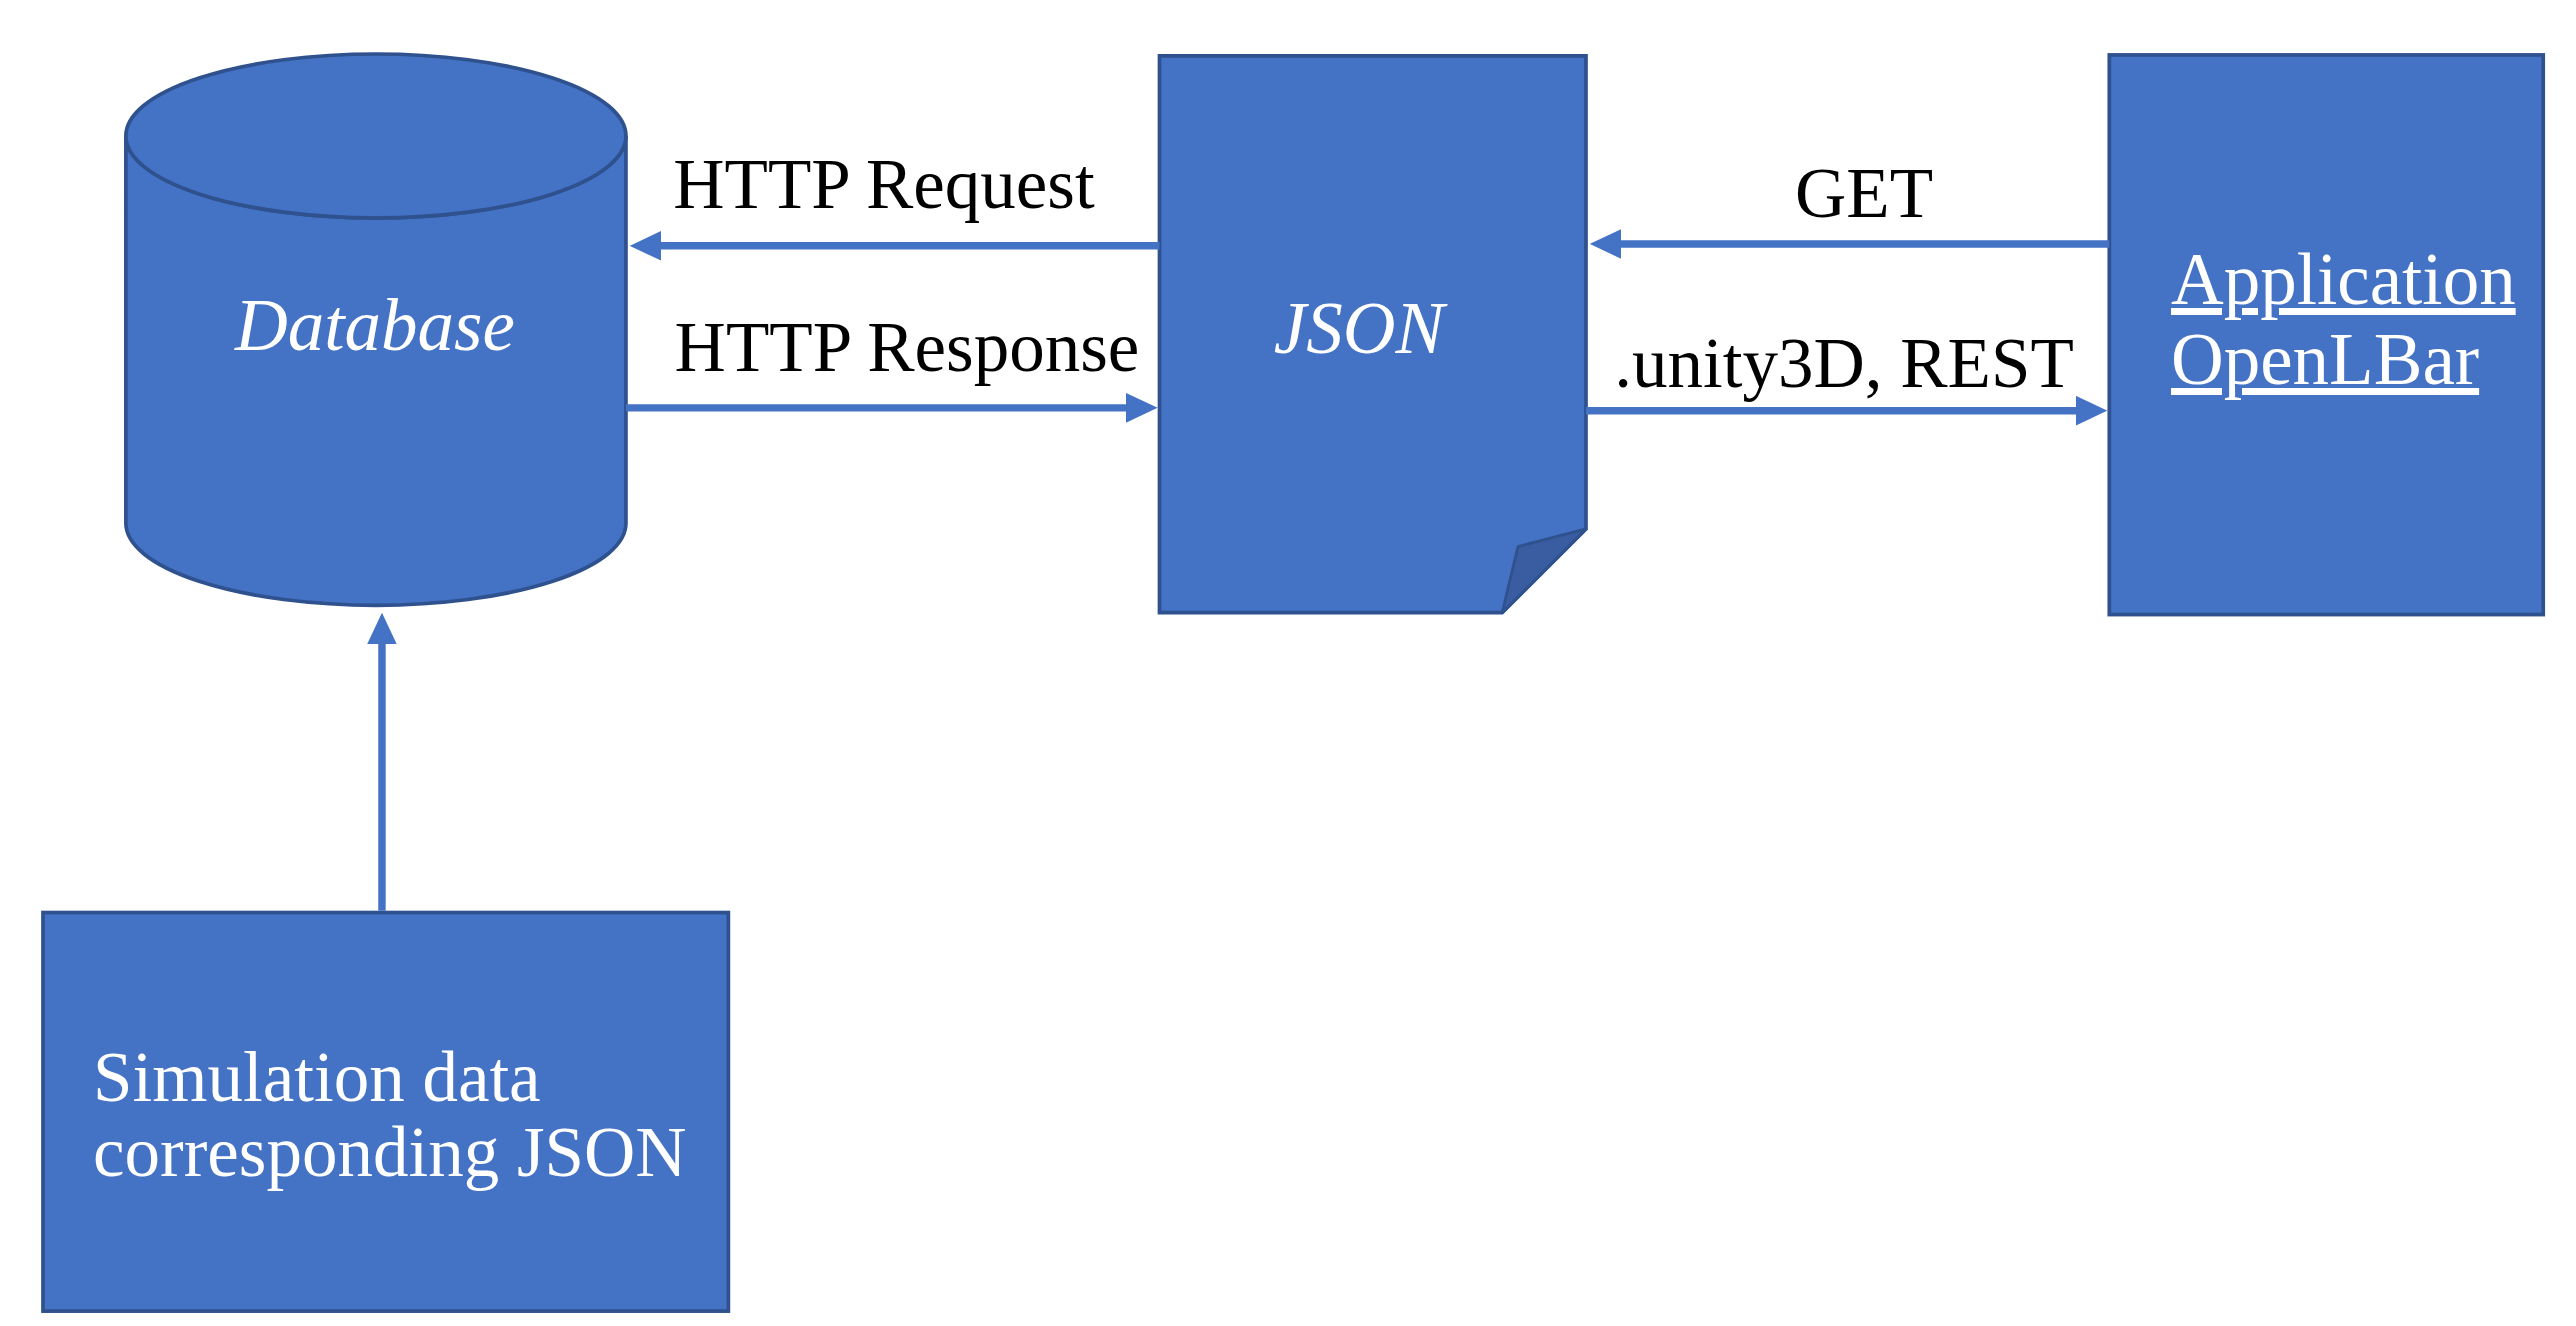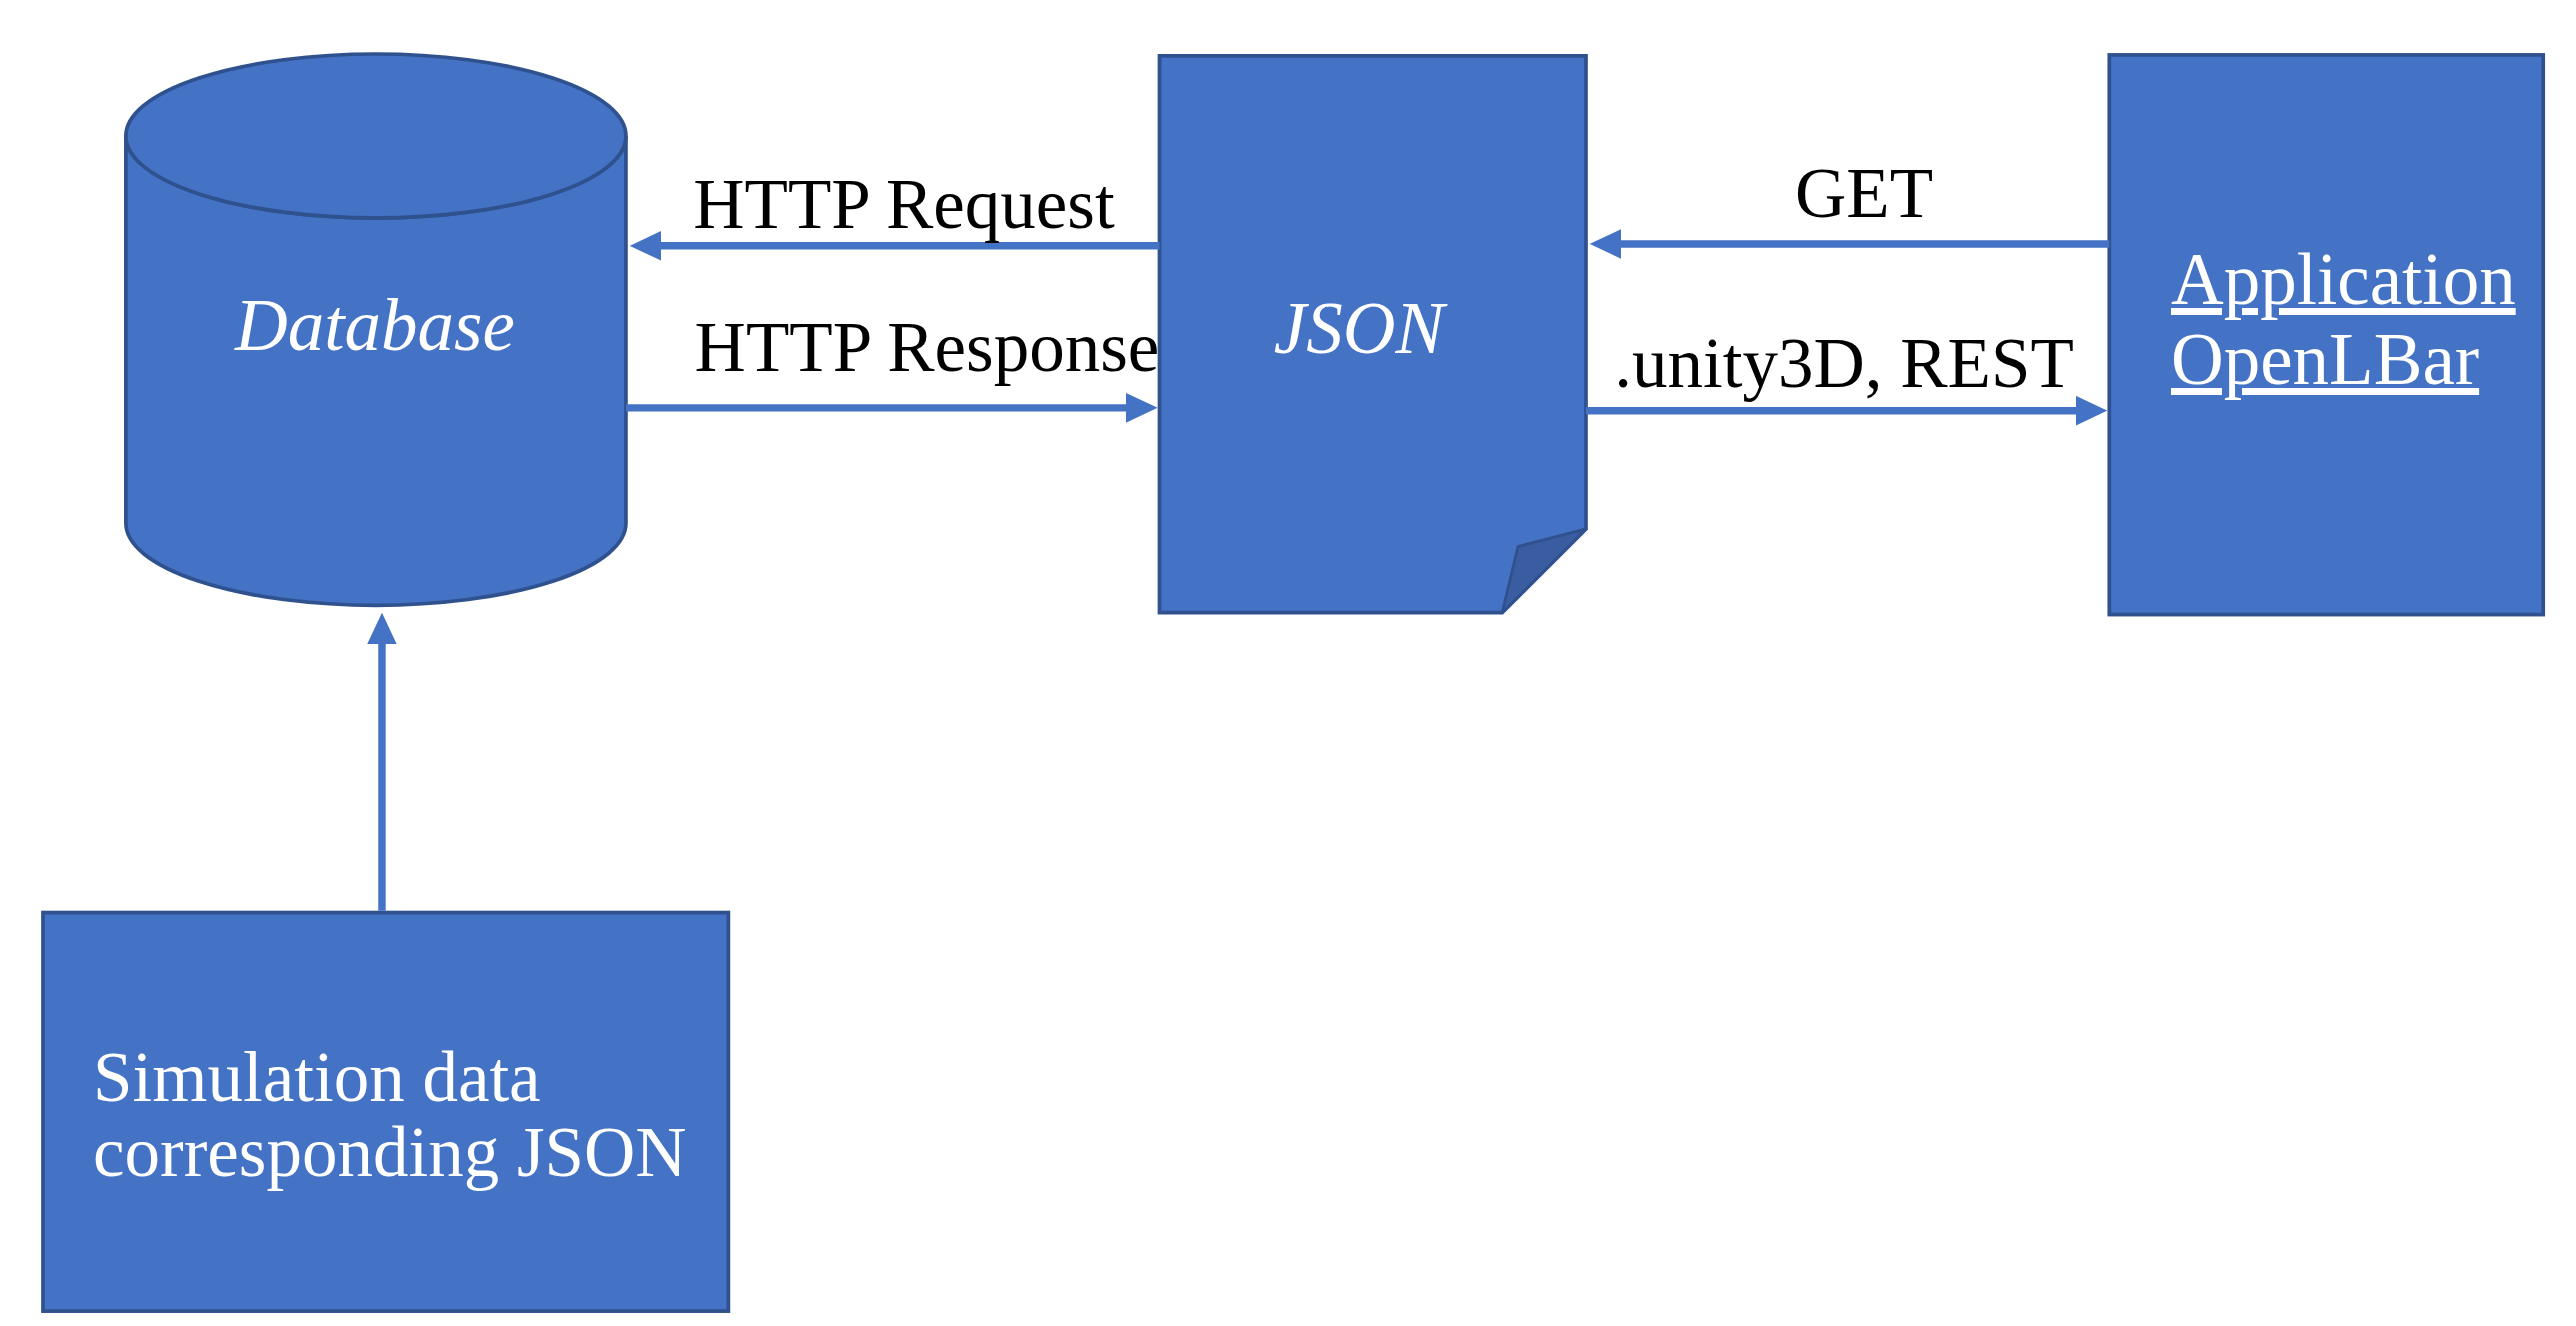--- a/index.html
+++ b/index.html
@@ -88,22 +88,22 @@
   <div class="label two-line" style="left:2171px;top:240px;text-decoration:underline;">
     <div>Application</div>
     <div>OpenLBar</div>
   </div>
 
   <div class="label" id="simulation-label" style="left:93px;top:1040px;">
     <div>Simulation data</div>
     <div>corresponding JSON</div>
   </div>
 
-  <div class="edge-label" style="left:884px;top:204px;margin-left:20px;">HTTP Request</div>
+  <div class="edge-label" style="left:884px;top:184px;">HTTP Request</div>
 
-  <div class="edge-label" style="left:907px;top:347px;margin-left:20px;">HTTP Response</div>
+  <div class="edge-label" style="left:907px;top:347px;">HTTP Response</div>
 
   <div class="edge-label" style="left:1864px;top:193px;">GET</div>
 
   <div class="edge-label" style="left:1844px;top:363px;">.unity3D, REST</div>
 
 </div>
 
 
 </body></html>

